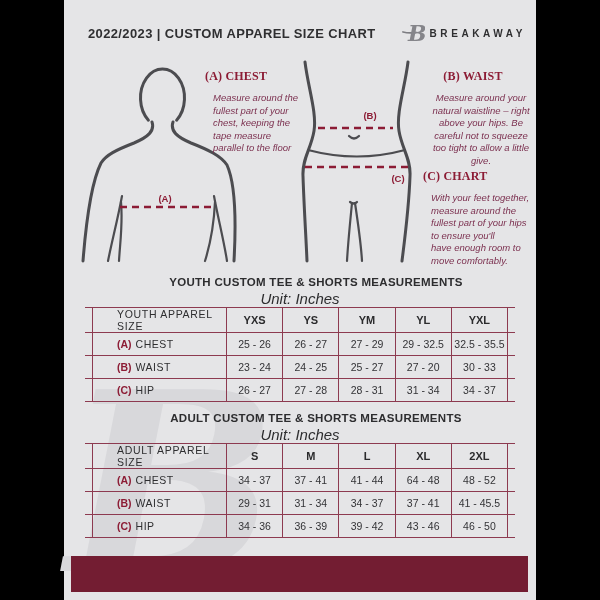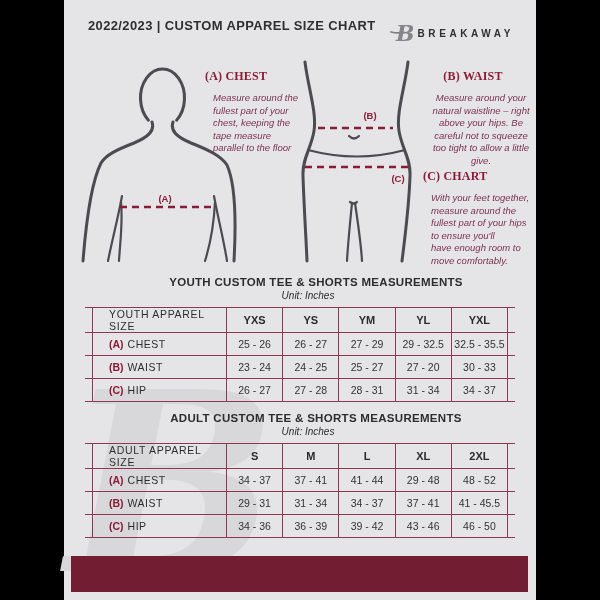--- a/index.html
+++ b/index.html
@@ -1,22 +1,22 @@
 <!DOCTYPE html>
 <html><head>
 <meta charset="utf-8">
 <style>
   html,body{margin:0;padding:0;}
   body{width:600px;height:600px;background:#000;position:relative;overflow:hidden;
        font-family:"Liberation Sans",sans-serif;}
   .doc{position:absolute;left:64px;top:0;width:472px;height:600px;background:#e5e5e7;}
 
   
-  .header{position:absolute;left:24px;right:22px;top:18px;height:30px;
-          display:flex;justify-content:space-between;z-index:3;}
+  .header{position:absolute;left:24px;right:10px;top:18px;height:30px;
+          display:flex;justify-content:space-between;align-items:center;z-index:3;}
   .doc-title{font-size:13.5px;font-weight:bold;letter-spacing:.4px;color:#2f2f31;
              transform:scaleX(.96);transform-origin:left center;white-space:nowrap;}
   .brand{display:flex;align-items:center;gap:5px;}
   .brand-word{font-size:10px;font-weight:bold;letter-spacing:3.6px;color:#2f2f31;}
   .b-logo{width:24px;height:26px;}
 
   
   .figures{position:absolute;left:0;top:55px;width:472px;height:215px;z-index:1;}
   .outline{fill:none;stroke:#4c4c50;stroke-width:3;stroke-linecap:round;}
   .thin{fill:none;stroke:#4c4c50;stroke-width:2.2;stroke-linecap:round;}
@@ -29,35 +29,35 @@
   .instr h3{margin:8px;font-size:12px;font-weight:bold;color:#8c1c35;letter-spacing:.2px;font-family:Liberation Serif, serif;}
   .instr p{margin:7px 0 0 16px;font-size:9.5px;font-style:italic;color:#7c3150;
            line-height:1.32;white-space:pre-line;}
   .instr-chest{left:133px;top:61px;width:106px;}
   .instr-waist{left:351px;top:61px;width:116px;text-align:center;}
   .instr-hips{left:351px;top:161px;width:116px;}
 
   
   .sec-title{position:absolute;left:0;width:472px;text-align:center;
              font-size:11.5px;font-weight:bold;color:#2d2d2f;letter-spacing:.3px;z-index:2;margin-left:16px;}
-  .sec-unit{position:absolute;left:8px;width:472px;text-align:center;
-            font-size:10px;font-style:italic;color:#2d2d2f;z-index:2;}
+  .sec-unit{position:absolute;left:0;width:472px;text-align:center;
+            font-size:15px;font-style:italic;color:#2d2d2f;z-index:2;}
   .yt-title{top:276px}.yt-unit{top:290px}
   .ad-title{top:412px}.ad-unit{top:426px}
 
   
   .size-table{position:absolute;left:21px;width:430px;z-index:2;
               border-bottom:1.4px solid #8d3a50;box-sizing:border-box;}
   .yt-table{top:307px}.ad-table{top:443px}
   .t-row{display:grid;grid-template-columns:135px repeat(5,1fr);
          padding:0 7px;border-top:1.4px solid #8d3a50;}
   .t-cell{border-right:1px solid #8d3a50;display:flex;align-items:center;
           justify-content:center;height:22px;font-size:10.5px;color:#333336;}
   .t-head .t-cell{height:24px;font-weight:bold;font-size:11px;color:#2b2b2d;}
-  .t-cell.lbl{justify-content:flex-start;padding-left:16px;border-left:1px solid #8d3a50;}
+  .t-cell.lbl{justify-content:flex-start;padding-left:24px;border-left:1px solid #8d3a50;}
   .t-head .t-cell.lbl{font-weight:normal;font-size:10.5px;letter-spacing:.7px;color:#2e2e30;}
   .row-prefix{font-weight:bold;color:#8c1c35;margin-right:4px;font-size:10.5px;}
   .row-name{color:#2e2e30;letter-spacing:.5px;font-size:10.5px;}
 
   
   .watermark{position:absolute;left:2px;top:358px;font-size:250px;line-height:1;
              font-family:"DejaVu Serif",serif;font-weight:bold;font-style:italic;
              color:#d8d8db;z-index:0;user-select:none;}
   .footer-bar{position:absolute;left:7px;top:556px;width:457px;height:36px;
               background:#731d32;z-index:2;}
@@ -183,21 +183,21 @@
       <div class="t-cell">2XL</div>
     </div>
     <div class="t-row">
       <div class="t-cell lbl">
         <span class="row-prefix">(A)</span>
         <span class="row-name">CHEST</span>
       </div>
       <div class="t-cell">34 - 37</div>
       <div class="t-cell">37 - 41</div>
       <div class="t-cell">41 - 44</div>
-      <div class="t-cell">29 - 48</div>
+      <div class="t-cell">64 - 48</div>
       <div class="t-cell">48 - 52</div>
     </div>
     <div class="t-row">
       <div class="t-cell lbl">
         <span class="row-prefix">(B)</span>
         <span class="row-name">WAIST</span>
       </div>
       <div class="t-cell">29 - 31</div>
       <div class="t-cell">31 - 34</div>
       <div class="t-cell">34 - 37</div>

